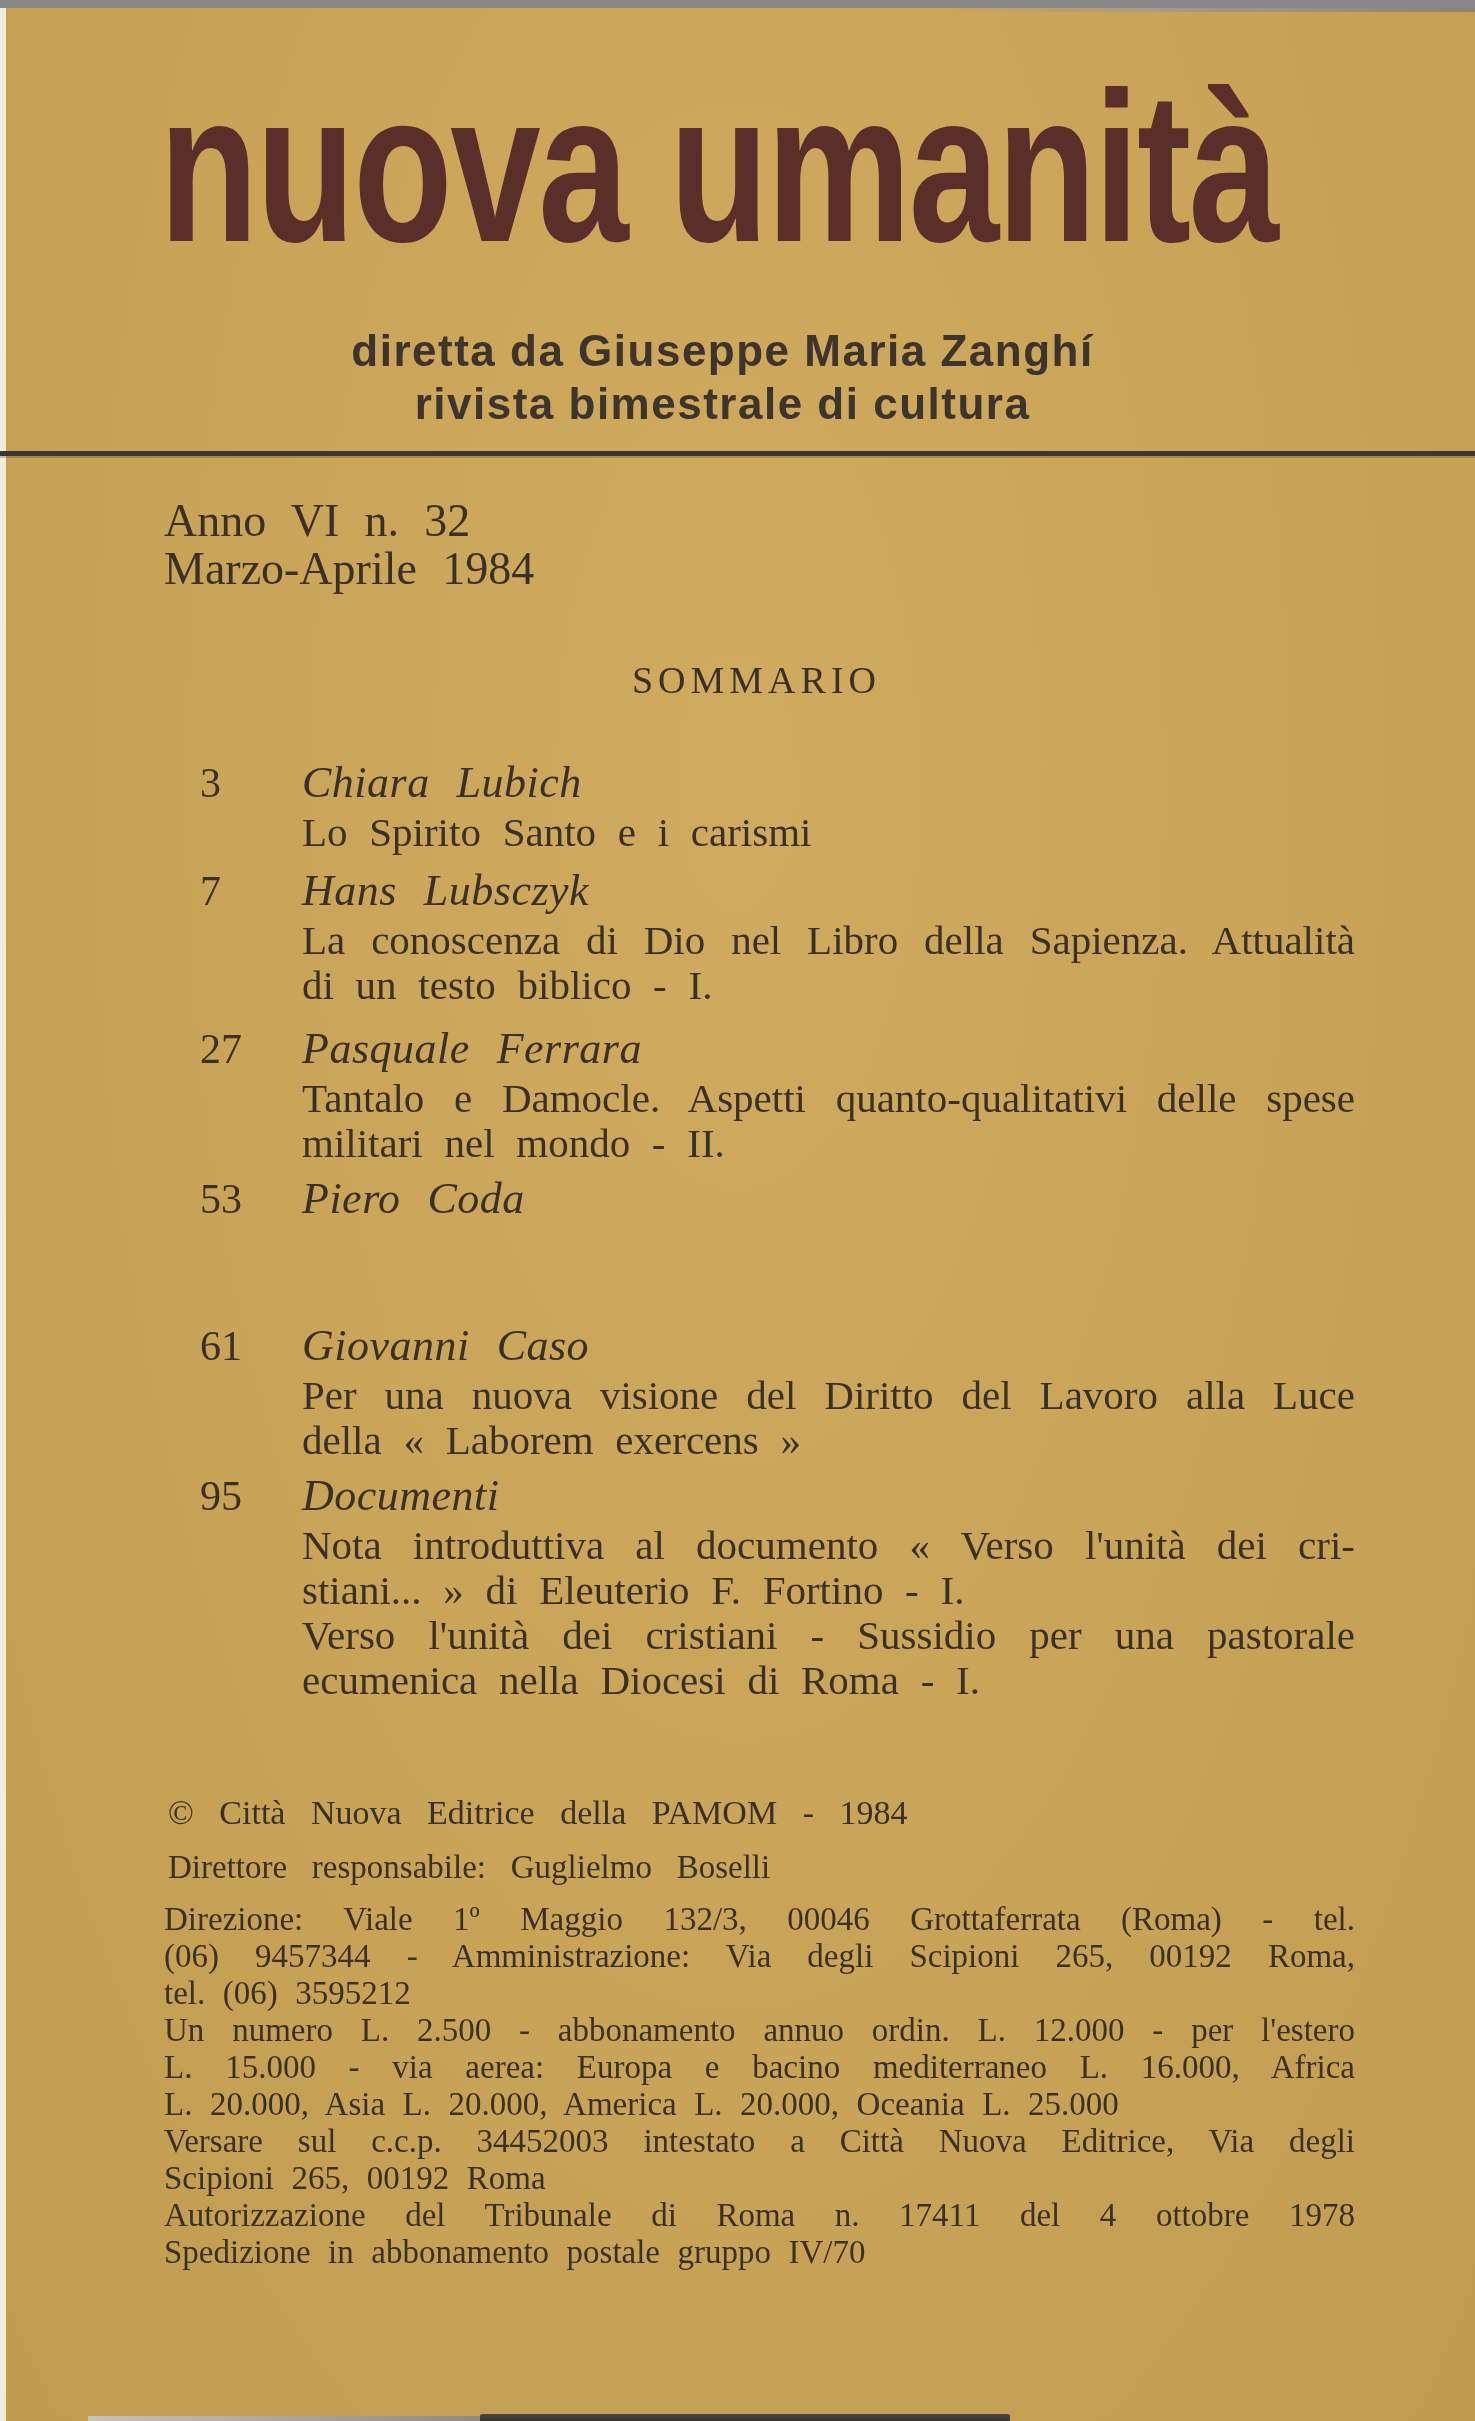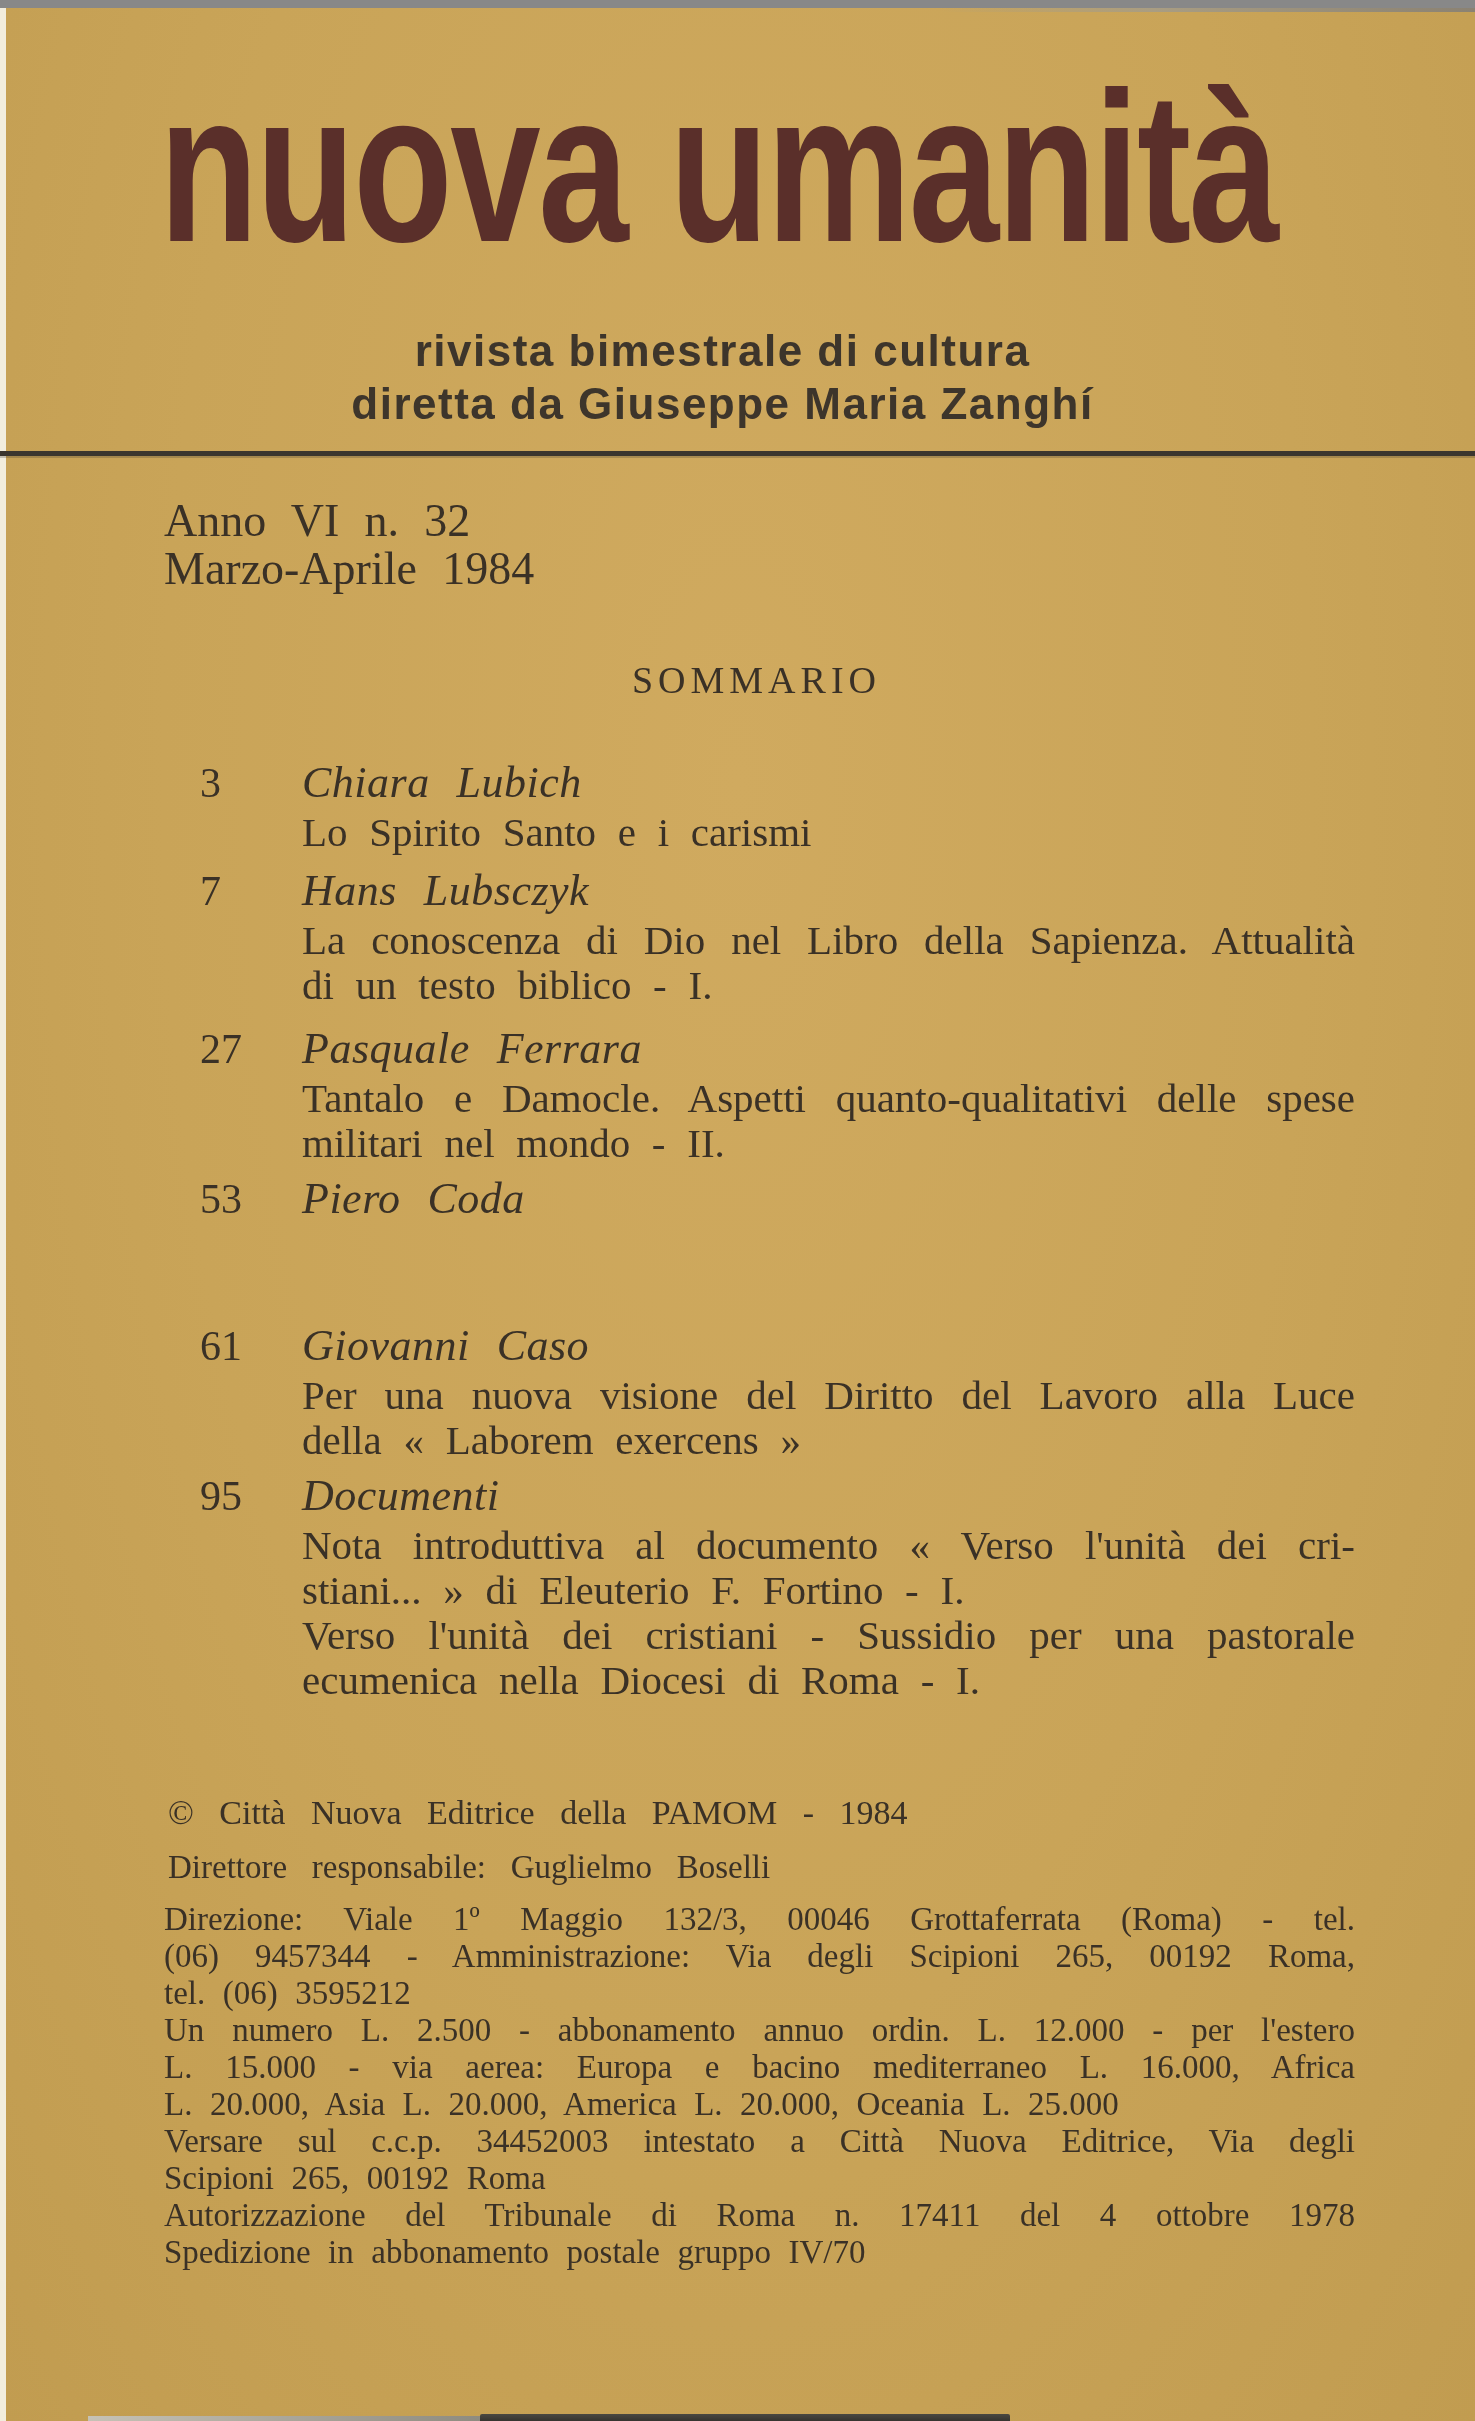--- a/index.html
+++ b/index.html
@@ -75,22 +75,22 @@
 
 <div class="page">
 
   <div class="edge-left"></div>
   <div class="edge-top"></div>
   <div class="edge-bottom-light"></div>
   <div class="edge-bottom-dark"></div>
 
   <div class="title">nuova umanità</div>
   <div class="subtitle">
+    <div>diretta da Giuseppe Maria Zanghí</div>
     <div>rivista bimestrale di cultura</div>
-    <div>diretta da Giuseppe Maria Zanghí</div>
   </div>
 
   <div class="rule"></div>
 
   <div class="issue-row">
     <span>Anno VI n. 32</span>
     <span>Marzo-Aprile 1984</span>
   </div>
 
   <div class="sommario">SOMMARIO</div>

